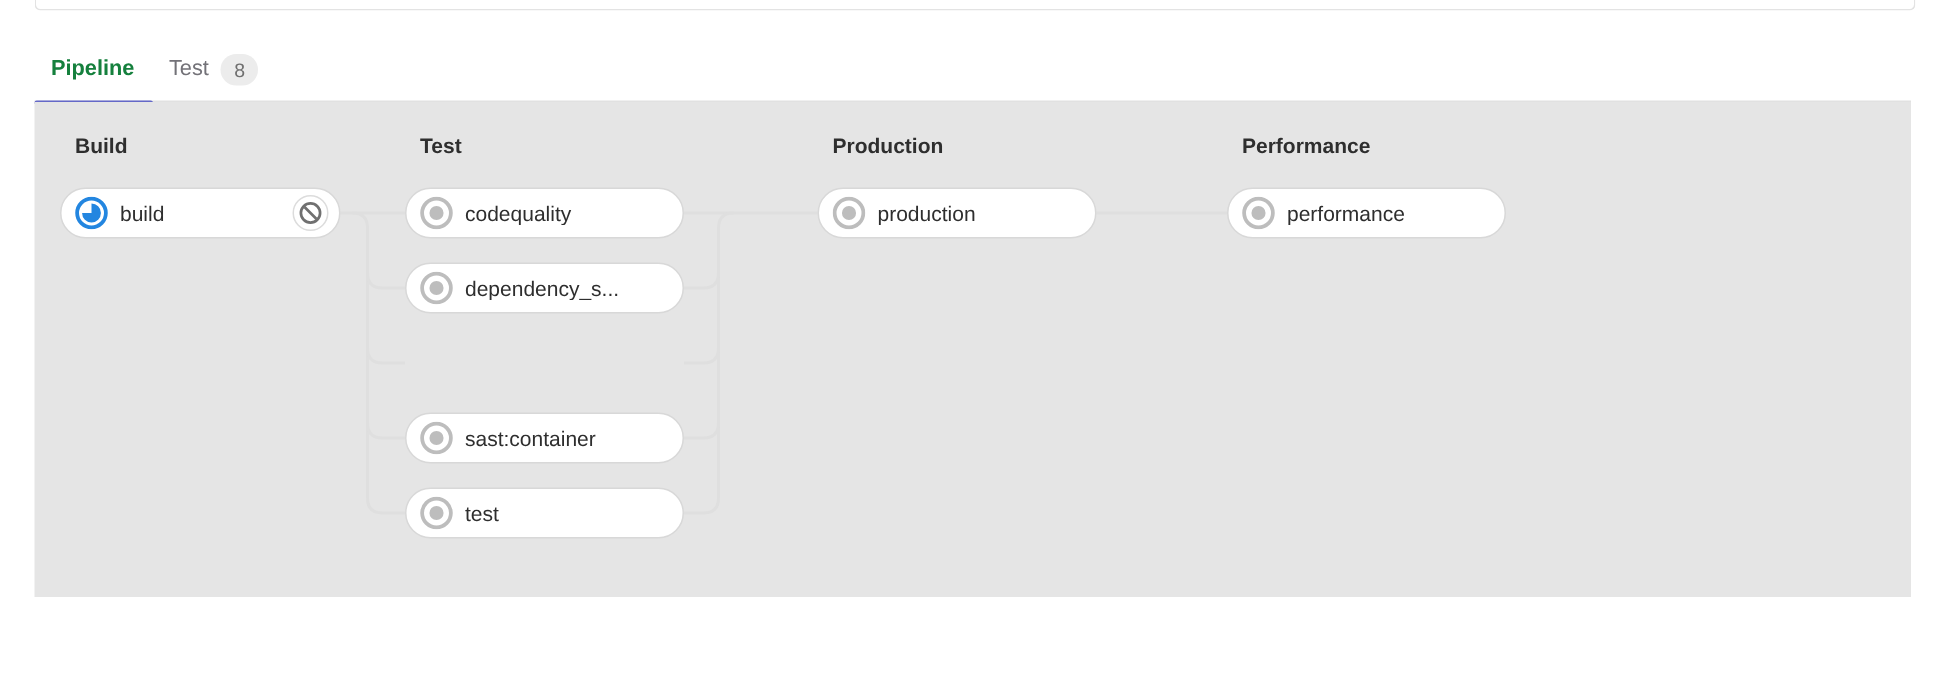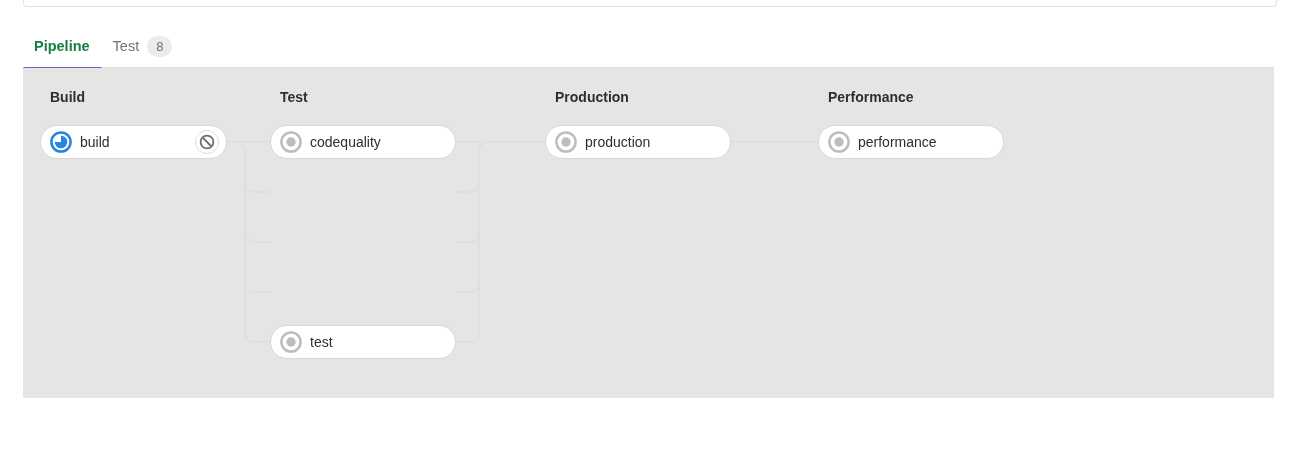--- a/index.html
+++ b/index.html
@@ -164,20 +164,38 @@
     <div class="stage-header" style="left: 257px;">Test</div>
     <div class="job-pill" style="left: 247px; top: 57px; width: 186px;">
       <span class="status-icon">
         <svg viewBox="0 0 14 14" width="22" height="22">
           <circle cx="7" cy="7" r="6.1" fill="#fff" stroke="#bdbdbd" stroke-width="1.6"></circle>
           <circle cx="7" cy="7" r="3" fill="#bdbdbd"></circle>
         </svg>
       </span>
       <span class="job-label">codequality</span>
     </div>
+    <div class="job-pill" style="left: 247px; top: 107px; width: 186px;">
+      <span class="status-icon">
+        <svg viewBox="0 0 14 14" width="22" height="22">
+          <circle cx="7" cy="7" r="6.1" fill="#fff" stroke="#bdbdbd" stroke-width="1.6"></circle>
+          <circle cx="7" cy="7" r="3" fill="#bdbdbd"></circle>
+        </svg>
+      </span>
+      <span class="job-label">dependency_s...</span>
+    </div>
+    <div class="job-pill" style="left: 247px; top: 207px; width: 186px;">
+      <span class="status-icon">
+        <svg viewBox="0 0 14 14" width="22" height="22">
+          <circle cx="7" cy="7" r="6.1" fill="#fff" stroke="#bdbdbd" stroke-width="1.6"></circle>
+          <circle cx="7" cy="7" r="3" fill="#bdbdbd"></circle>
+        </svg>
+      </span>
+      <span class="job-label">sast:container</span>
+    </div>
     <div class="job-pill" style="left: 247px; top: 257px; width: 186px;">
       <span class="status-icon">
         <svg viewBox="0 0 14 14" width="22" height="22">
           <circle cx="7" cy="7" r="6.1" fill="#fff" stroke="#bdbdbd" stroke-width="1.6"></circle>
           <circle cx="7" cy="7" r="3" fill="#bdbdbd"></circle>
         </svg>
       </span>
       <span class="job-label">test</span>
     </div>
     <div class="stage-header" style="left: 532px;">Production</div>

